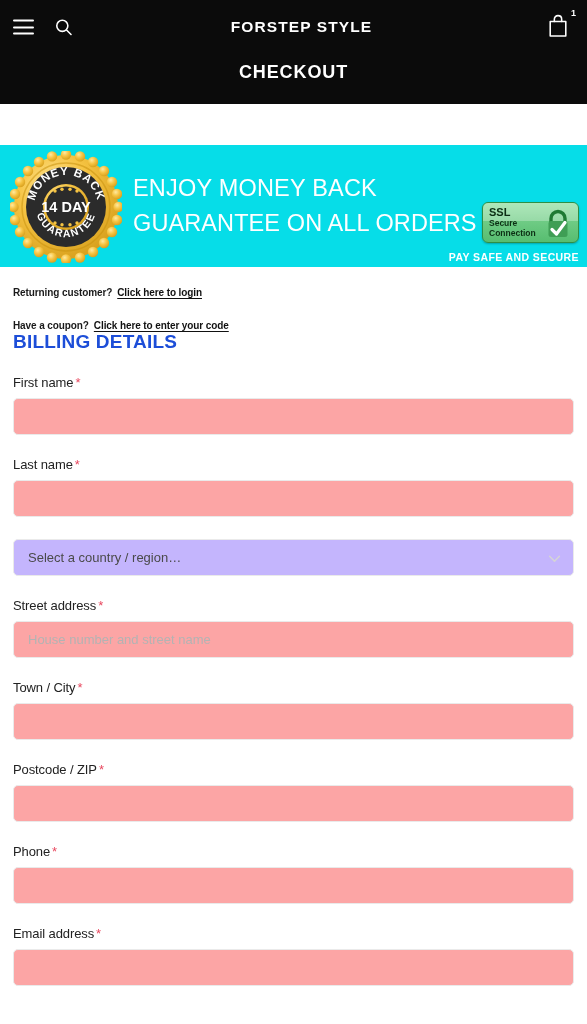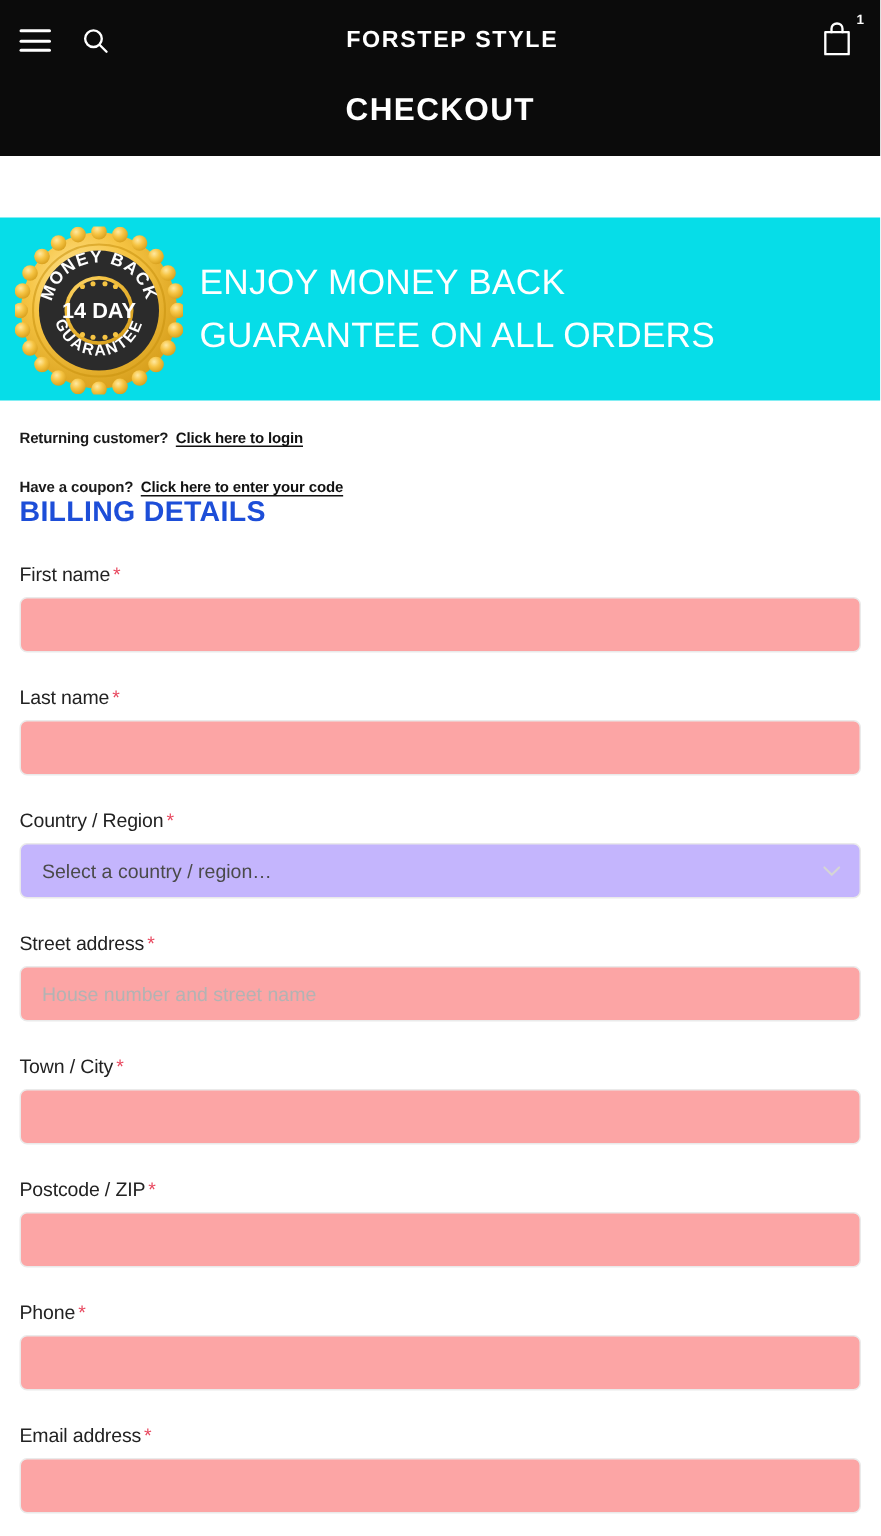--- a/index.html
+++ b/index.html
@@ -109,21 +109,21 @@
     font-weight: 700;
     line-height: 1;
   }
 
   .page-heading {
     position: absolute;
     left: 0; right: 0;
     top: 62px;
     text-align: center;
     color: #ffffff;
-    font-size: 21px;
+    font-size: 18px;
     font-weight: 700;
     letter-spacing: 0.9px;
   }
 
   
   .header-gap {
     height: 41px;
     background: #ffffff;
   }
 
@@ -410,20 +410,38 @@
           </g>
         </g>
       </svg>
     </div>
 
     <div class="promo-text">
       <div class="line1">ENJOY MONEY BACK</div>
       <div class="line2">GUARANTEE  ON ALL ORDERS</div>
     </div>
 
+    <div class="ssl-block">
+      <div class="ssl-badge">
+        <div class="ssl-gloss"></div>
+        <div class="ssl-text">
+          <span class="s1">SSL</span>
+          <span class="s2">Secure</span>
+          <span class="s3">Connection</span>
+        </div>
+        <div class="ssl-lock">
+          <svg viewBox="0 0 32 32" width="32" height="32">
+            <path d="M9 15 V11.5 A7 7 0 0 1 23 11.5 V15" fill="none" stroke="#1f7a33" stroke-width="3.4"></path>
+            <rect x="6.5" y="14" width="19" height="16" rx="2.5" fill="#3f9e55"></rect>
+            <path d="M10 22.5 L14.5 27 L23 15.5" fill="none" stroke="#ffffff" stroke-width="3.2" stroke-linecap="round" stroke-linejoin="round"></path>
+          </svg>
+        </div>
+      </div>
+      <span class="pay-safe">PAY SAFE AND SECURE</span>
+    </div>
 
   </section>
 
   <main class="content">
 
     <div class="notice-row notice-returning">
       <span class="lead">Returning customer?</span><a class="notice-link">Click here to login</a>
     </div>
 
     <div class="notice-row notice-coupon">
@@ -440,23 +458,20 @@
     </div>
 
     <div class="field">
       <label class="field-label">
         <span>Last name</span><span class="req">*</span>
       </label>
       <input class="text-input" type="text" value="" style="">
     </div>
 
     <div class="field">
-      <label class="field-label">
-        <span>Country / Region</span><span class="req">*</span>
-      </label>
       <div class="select-wrap">
         <div class="select-display">Select a country / region…</div>
         <span class="select-chevron">
           <svg width="13" height="8" viewBox="0 0 14 9" fill="none" stroke="#d5d5d5" stroke-width="1.6" stroke-linecap="round" stroke-linejoin="round">
             <path d="M1.5 1.5 L7 7 L12.5 1.5"></path>
           </svg>
         </span>
       </div>
     </div>
 

